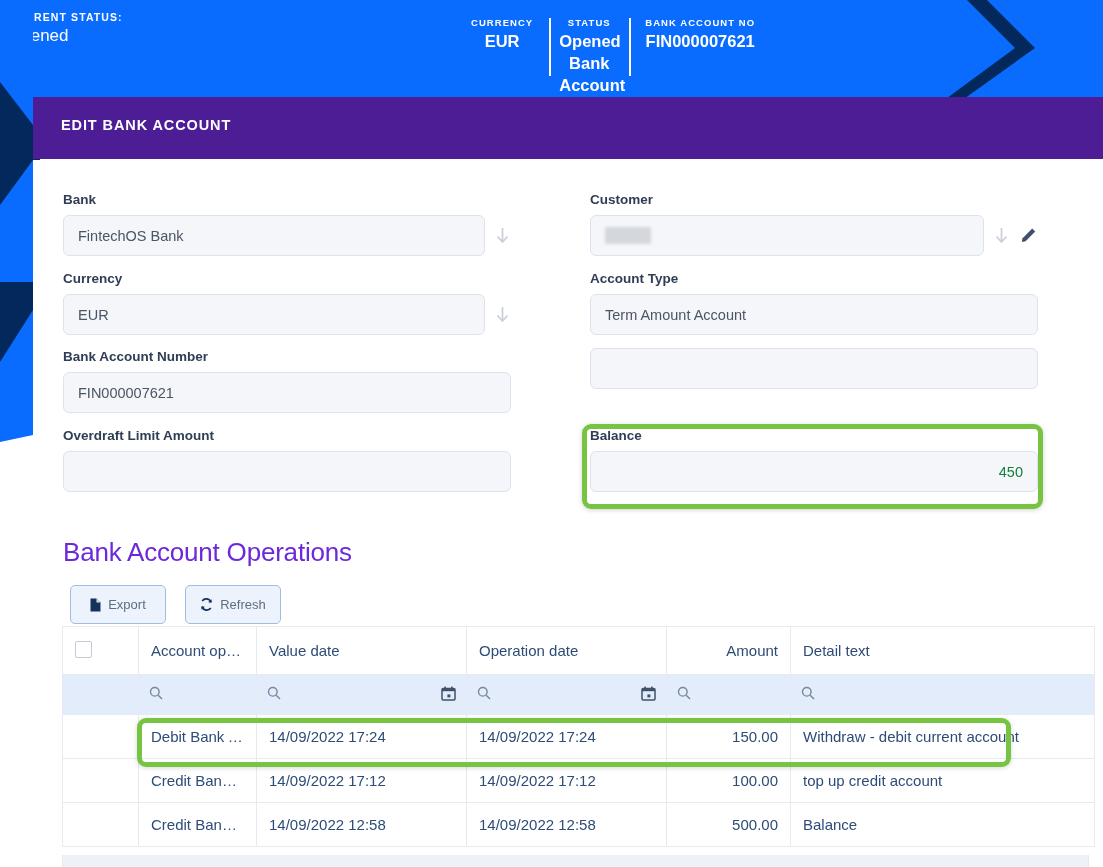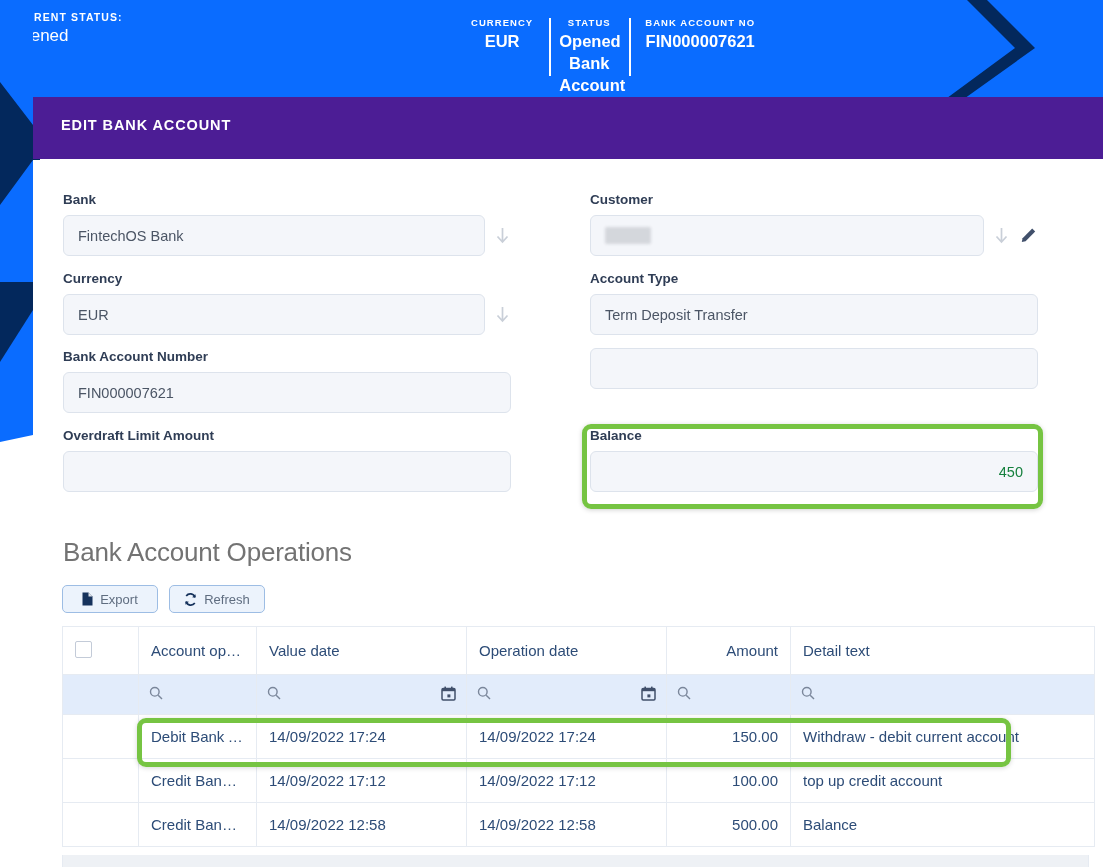--- a/index.html
+++ b/index.html
@@ -172,46 +172,47 @@
     border-radius: 9px;
     box-shadow: 0 1px 5px rgba(0,0,0,0.18);
     pointer-events: none;
   }
 
   
   .section-title {
     position: absolute;
     left: 63px; top: 537px;
     font-size: 26px;
-    color: #737373;
+    color: #6d28d9;
     font-weight: 400;
     letter-spacing: -0.2px;
     z-index: 5;
   }
   .btn-bar {
     position: absolute;
     left: 62px; top: 585px;
     display: flex;
     gap: 11px;
     z-index: 5;
   }
   .btn {
-    height: 28px;
+    height: 39px;
     min-width: 96px;
     background: #ecf3fc;
     border: 1px solid #9dbde4;
     border-radius: 5px;
     display: flex;
     align-items: center;
     justify-content: center;
     gap: 7px;
     padding: 0 12px;
     font-size: 13px;
     color: #5f6d80;
     cursor: pointer;
+    margin-left: 8px;
   }
   .btn svg { display: block; }
 
   
   .table-wrap {
     position: absolute;
     left: 62px; top: 626px;
     width: 1027px;
     z-index: 5;
   }
@@ -373,21 +374,21 @@
       <span class="dd-arrow">
         <svg width="13" height="17" viewBox="0 0 13 17">
             <path d="M6.5 1 L6.5 14 M1.5 9.5 L6.5 15 L11.5 9.5" stroke="#c9cfd8" stroke-width="1.7" fill="none"></path>
           </svg>
       </span>
     </div>
   </div>
 
   <div class="field" style="left:590px; top:111px; width:448px;">
     <div class="field-label">Account Type</div>
-    <div class="field-input" style="width:448px;">Term Deposit Transfer</div>
+    <div class="field-input" style="width:448px;">Term Amount Account</div>
   </div>
 
   <div class="field" style="left:63px; top:189px; width:448px;">
     <div class="field-label">Bank Account Number</div>
     <div class="field-input" style="width:448px;">FIN000007621</div>
   </div>
 
   <div class="field" style="left:590px; top:189px; width:448px;">
     <div class="field-input" style="width:448px;"></div>
   </div>

